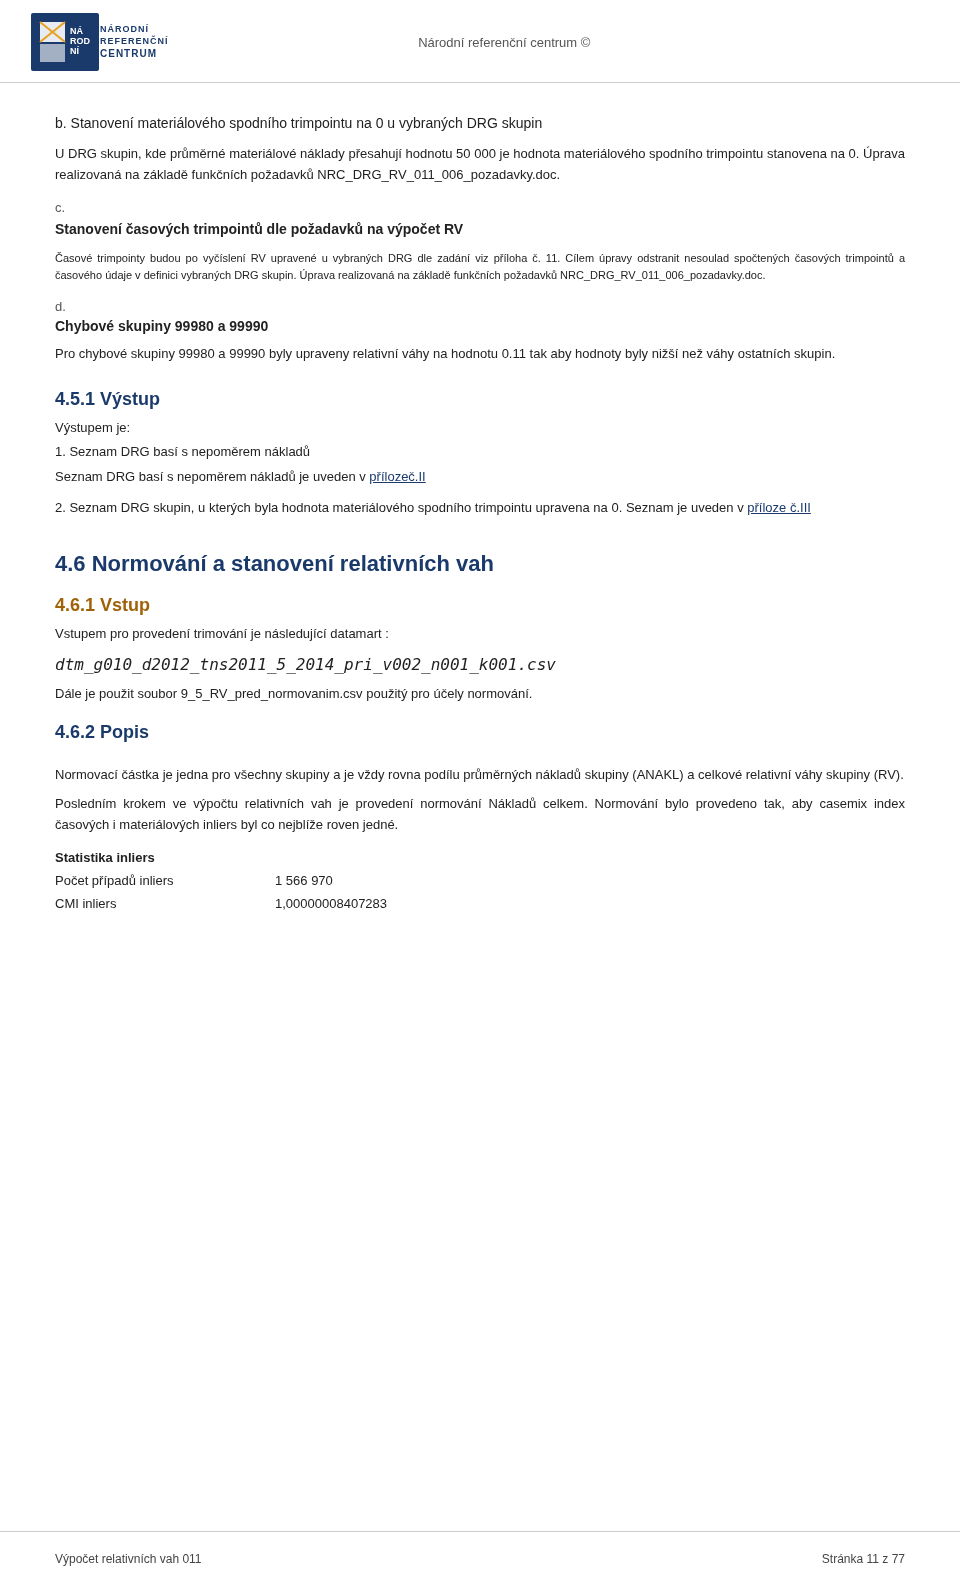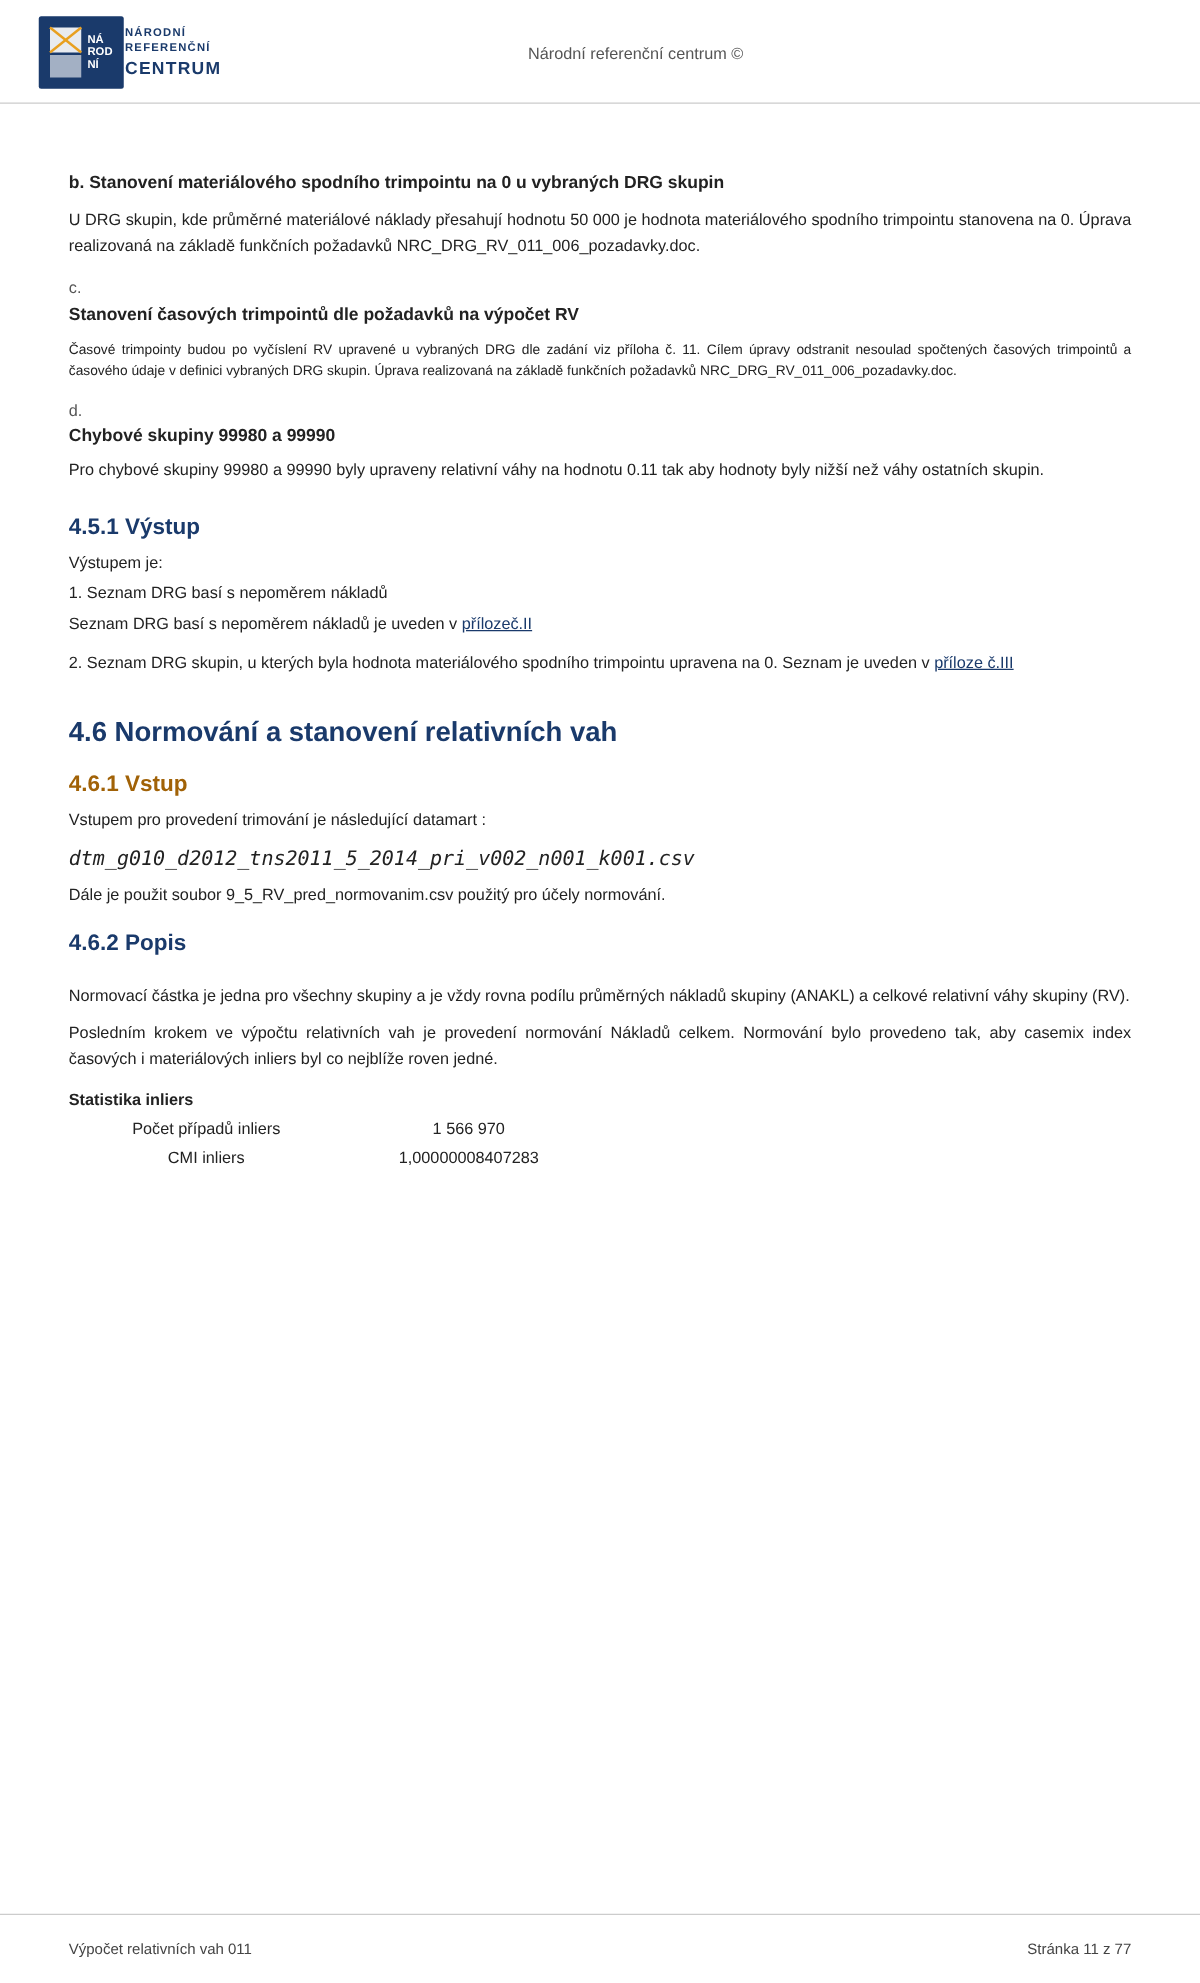--- a/index.html
+++ b/index.html
@@ -38,24 +38,23 @@
     }
 
     
     .content {
       padding: 30px 55px 60px 55px;
     }
 
     
     .section-b-title {
       font-size: 14px;
-      font-weight: bold;
+      font-weight: normal;
       margin-bottom: 10px;
       line-height: 1.5;
-      margin-top: 22px;
     }
     .section-b-body {
       font-size: 13px;
       line-height: 1.6;
       margin-bottom: 8px;
       text-align: justify;
     }
 
     
     .section-c-label {
@@ -161,21 +160,20 @@
       margin-bottom: 4px;
       font-size: 13px;
     }
     .stat-table {
       font-size: 13px;
       line-height: 1.8;
     }
     .stat-row {
       display: flex;
       gap: 0;
-      text-align: center;
     }
     .stat-label {
       width: 220px;
     }
     .stat-value {
       width: 200px;
     }
 
     
     .footer {
@@ -207,21 +205,21 @@
       <line x1="10" y1="10" x2="35" y2="30" stroke="#e8a020" stroke-width="2"></line>
       <line x1="35" y1="10" x2="10" y2="30" stroke="#e8a020" stroke-width="2"></line>
 
       <text x="40" y="22" font-size="9" fill="white" font-weight="bold">NÁ</text>
       <text x="40" y="32" font-size="9" fill="white" font-weight="bold">ROD</text>
       <text x="40" y="42" font-size="9" fill="white" font-weight="bold">NÍ</text>
     </svg>
     <div style="display:flex;flex-direction:column;line-height:1.3;justify-content:center;">
       <span style="font-size:9px;font-weight:bold;color:#1a3a6b;letter-spacing:1px;">NÁRODNÍ</span>
       <span style="font-size:9px;font-weight:bold;color:#1a3a6b;letter-spacing:1px;">REFERENČNÍ</span>
-      <span style="font-size:14px;font-weight:bold;color:#1a3a6b;letter-spacing:1px;">CENTRUM</span>
+      <span style="font-size:10px;font-weight:bold;color:#1a3a6b;letter-spacing:1px;">CENTRUM</span>
     </div>
   </div>
   <div class="header-title">Národní referenční centrum ©</div>
   <div style="width:80px;"></div>
 </div>
 
 <div class="content">
 
   <div style="margin-bottom:14px;">
     <p class="section-b-title">

